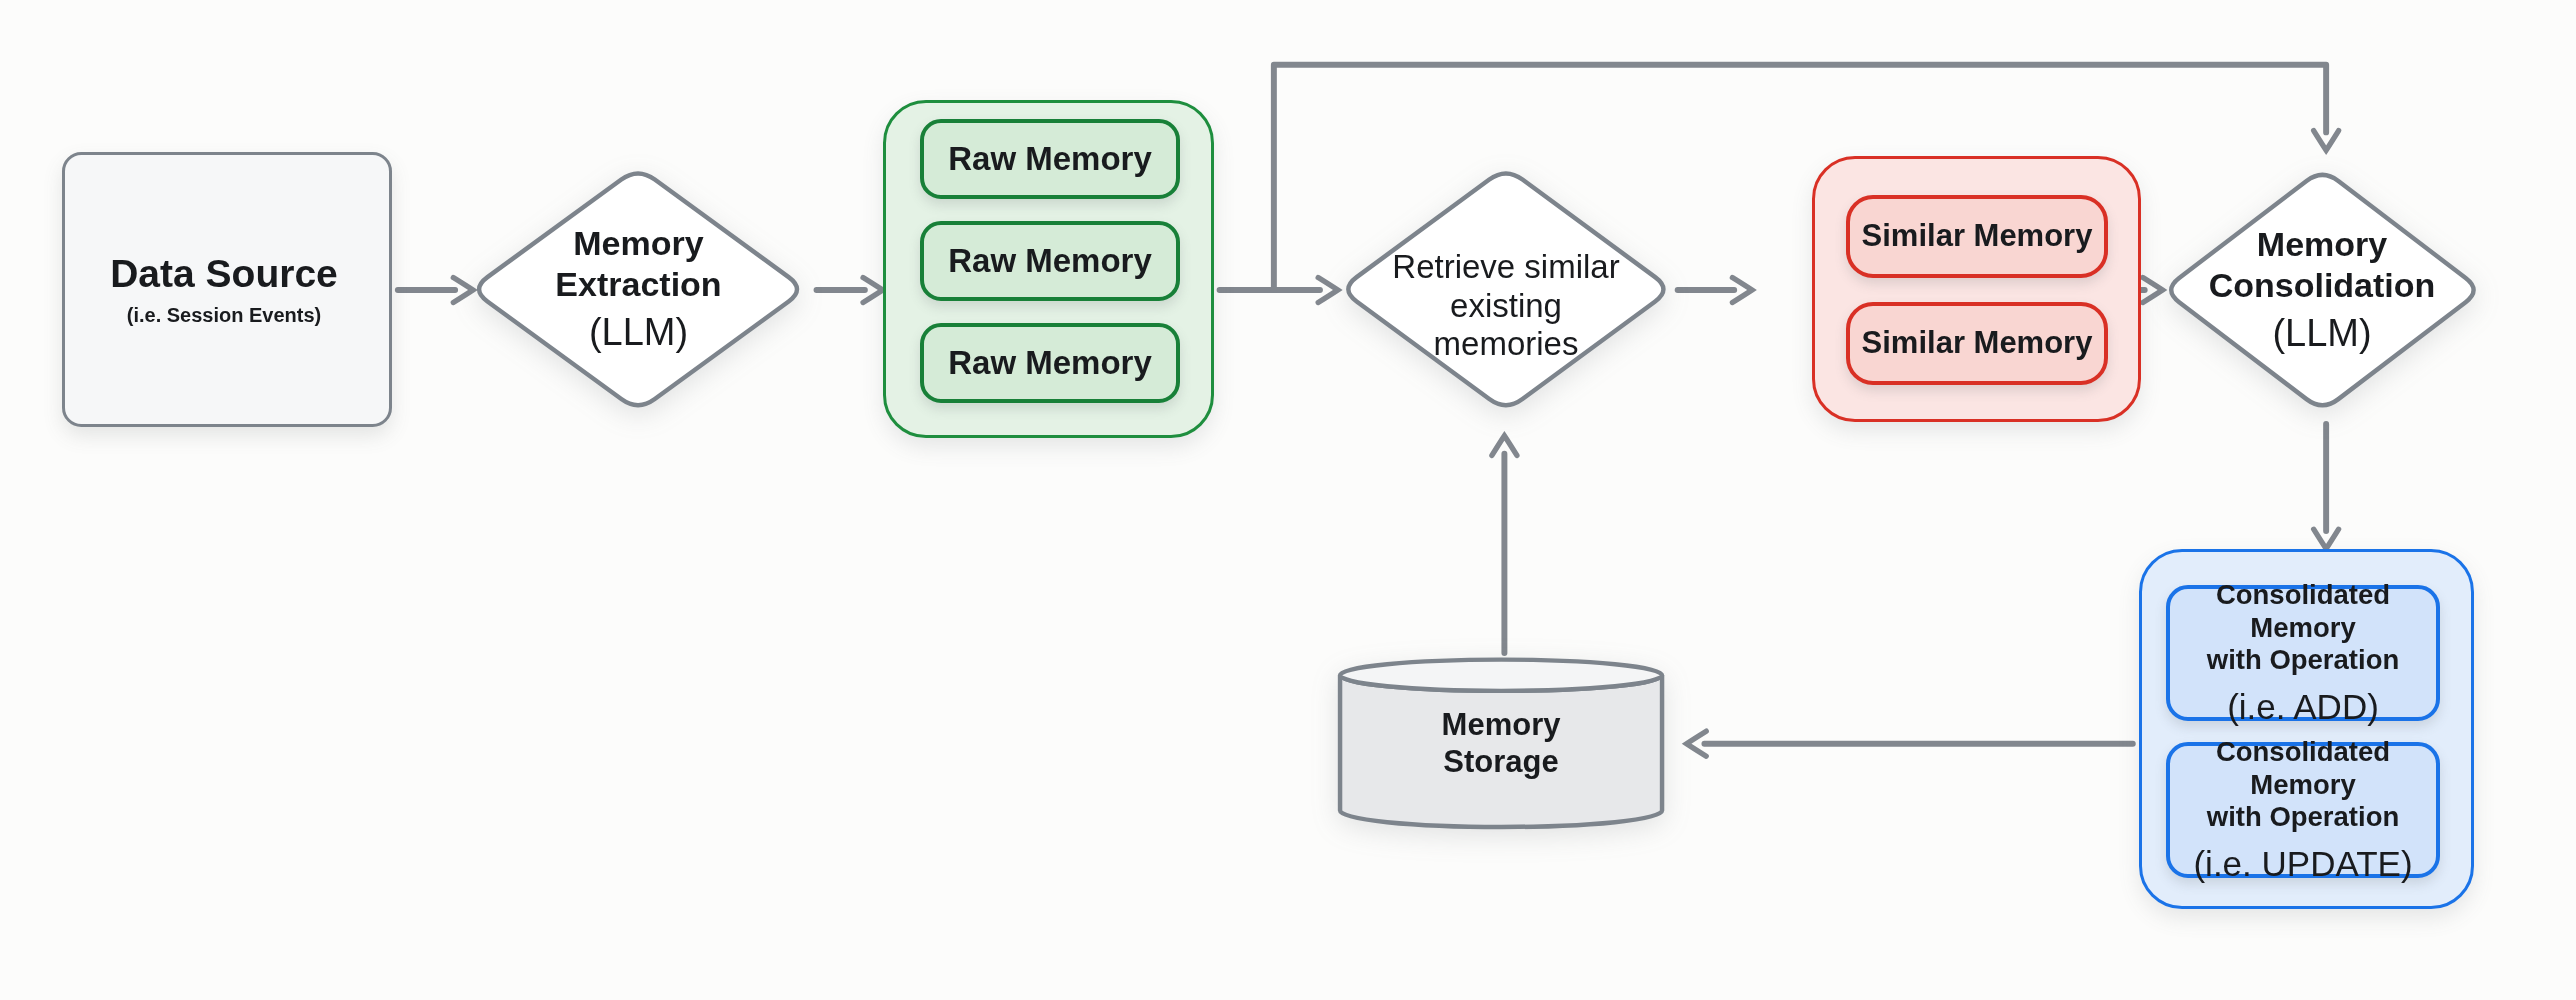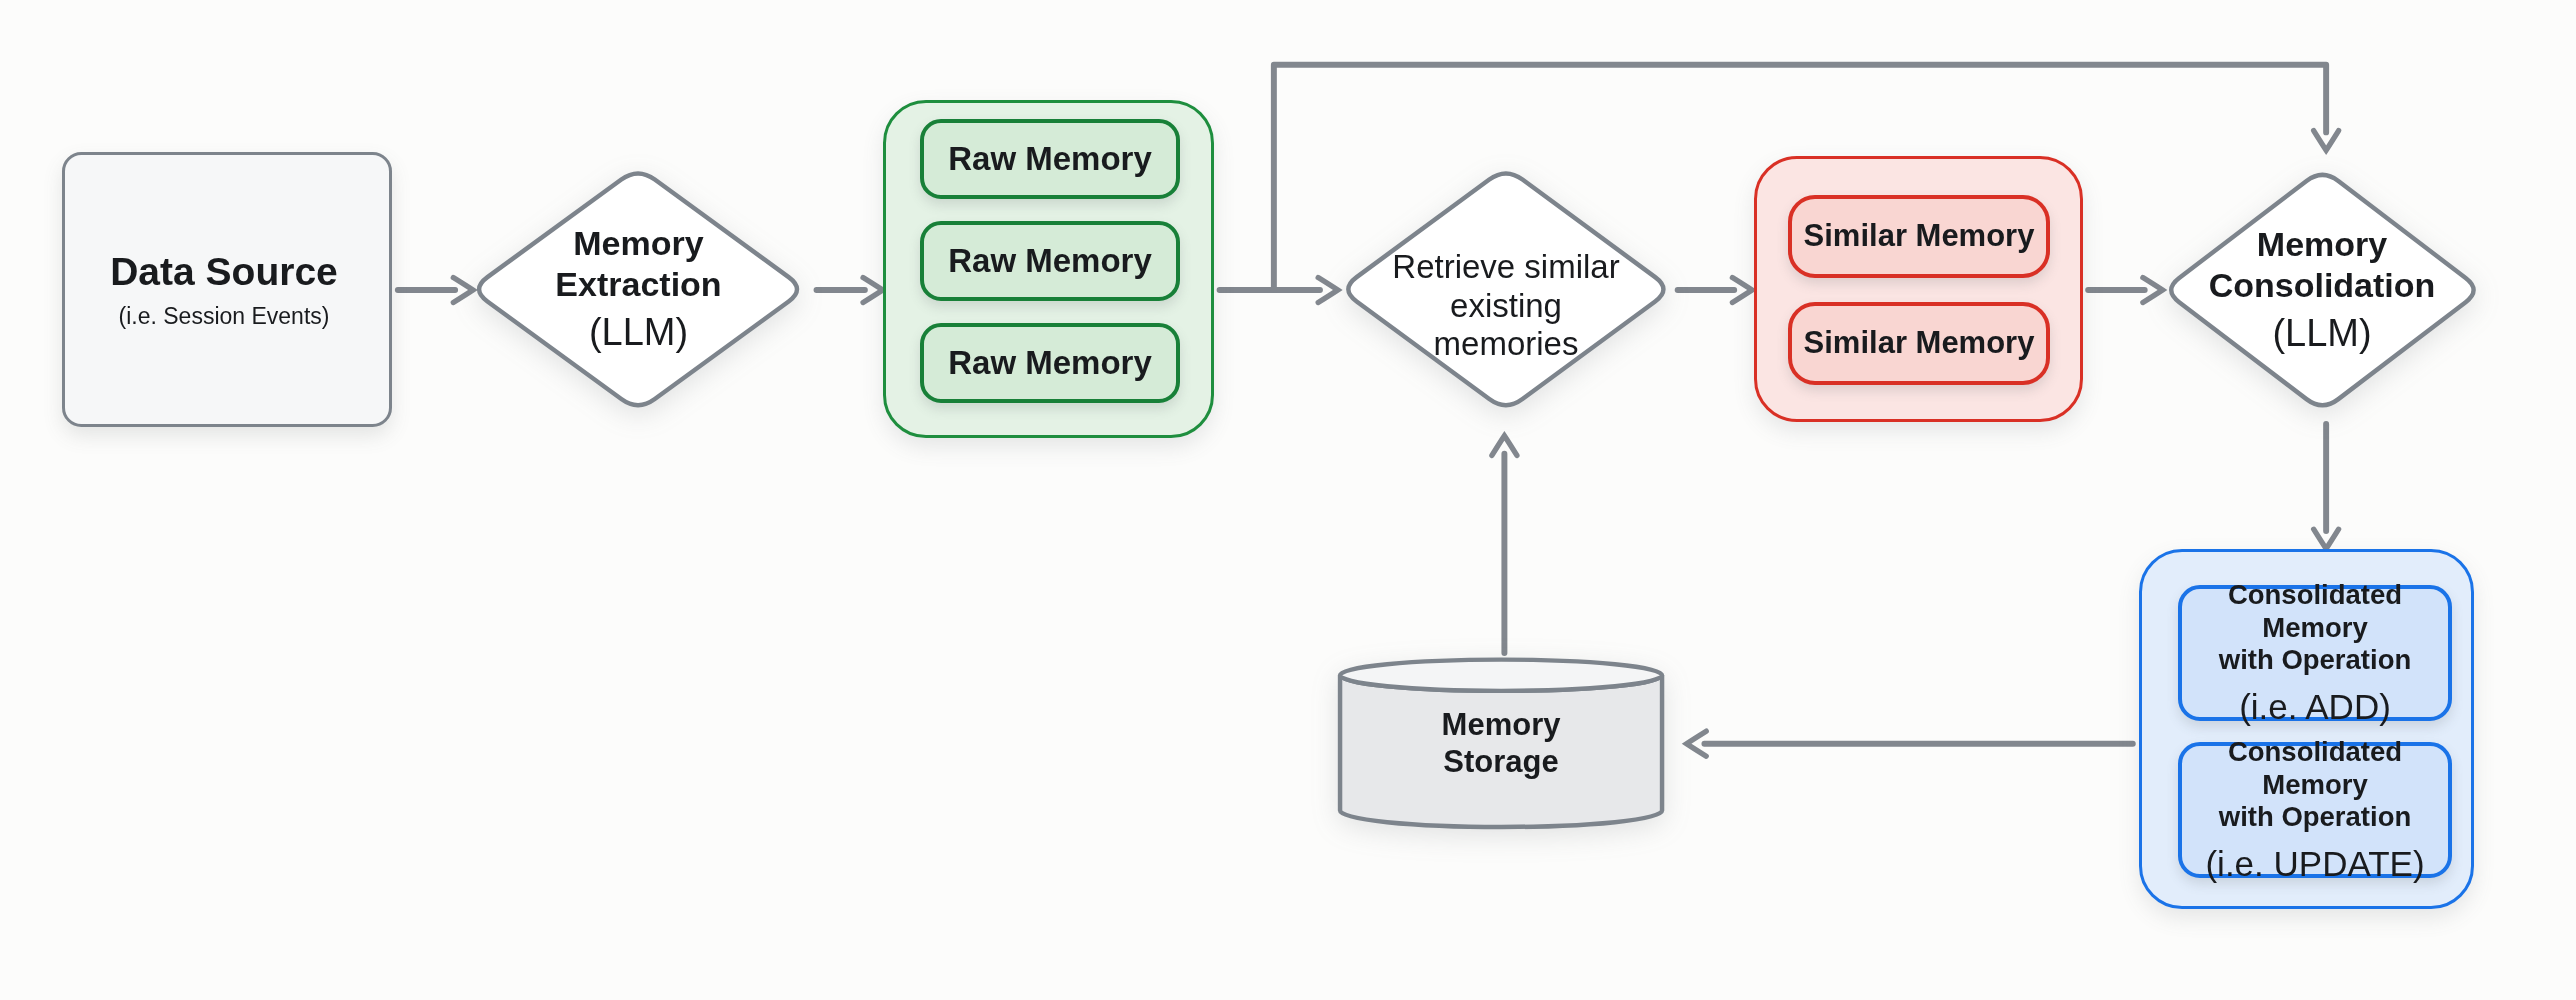--- a/index.html
+++ b/index.html
@@ -16,37 +16,37 @@
   
   .datasource{
     left:62px;top:152px;width:330px;height:275px;
     background:#f6f7f8;border:3.7px solid #7d848c;border-radius:19.3px;
     box-shadow:0 9px 19.3px rgba(95,99,104,.15);z-index:2;
   }
   .group{z-index:2;border-radius:43px;box-shadow:0 9px 21px rgba(95,99,104,.14);
          display:flex;flex-direction:column;}
   .group-green{left:883px;top:100px;width:331px;height:338px;
     background:#e4f2e5;border:3.7px solid #1e8e3e;padding:16px 34px 20px 34px;gap:22px;}
-  .group-red{left:1754px;top:156px;width:329px;height:266px;
+  .group-red{left:1812px;top:156px;width:329px;height:266px;
     background:#fbe5e3;border:3.7px solid #d93025;padding:36px 31px 34px 31px;gap:24px;}
   .group-blue{left:2139px;top:549px;width:335px;height:360px;
-    background:#e2edfb;border:3.7px solid #1a73e8;padding:33px 28px 33px 36px;gap:21px;}
+    background:#e2edfb;border:3.7px solid #1a73e8;padding:33px 28px 33px 24px;gap:21px;}
   .chip{box-sizing:border-box;display:flex;flex-direction:column;align-items:center;
         justify-content:center;text-align:center;line-height:1.18;white-space:pre-line;
         box-shadow:0 6px 12px rgba(95,99,104,.18);}
   .chip-green{width:260px;height:80px;background:#d5ebd7;border:4.5px solid #188038;border-radius:21px;
         font-size:33px;font-weight:700;}
   .chip-red{width:262px;height:87px;background:#f9d6d2;border:4.5px solid #d93025;border-radius:27px;
         font-size:31px;font-weight:700;}
   .chip-blue{width:274px;height:136px;background:#d2e3fa;border:4.5px solid #1a73e8;border-radius:22px;}
   .chip-blue .t{font-size:27.5px;font-weight:700;}
   .chip-blue .s{font-size:35px;font-weight:400;margin-top:9px;}
   
   .ds-title{font-size:39px;font-weight:700;}
-  .ds-sub{font-size:23px;font-weight:400;margin-top:7.4px;}
+  .ds-sub{font-size:20px;font-weight:700;margin-top:7.4px;}
   .dia-title{font-size:34px;font-weight:700;}
   .dia-title-light{font-size:33px;font-weight:400;}
   .dia-sub{font-size:38px;font-weight:400;margin-top:6px;}
   .cyl-label{font-size:31px;font-weight:700;}
 </style>
 </head>
 <body>
 
 <div id="canvas">
 

